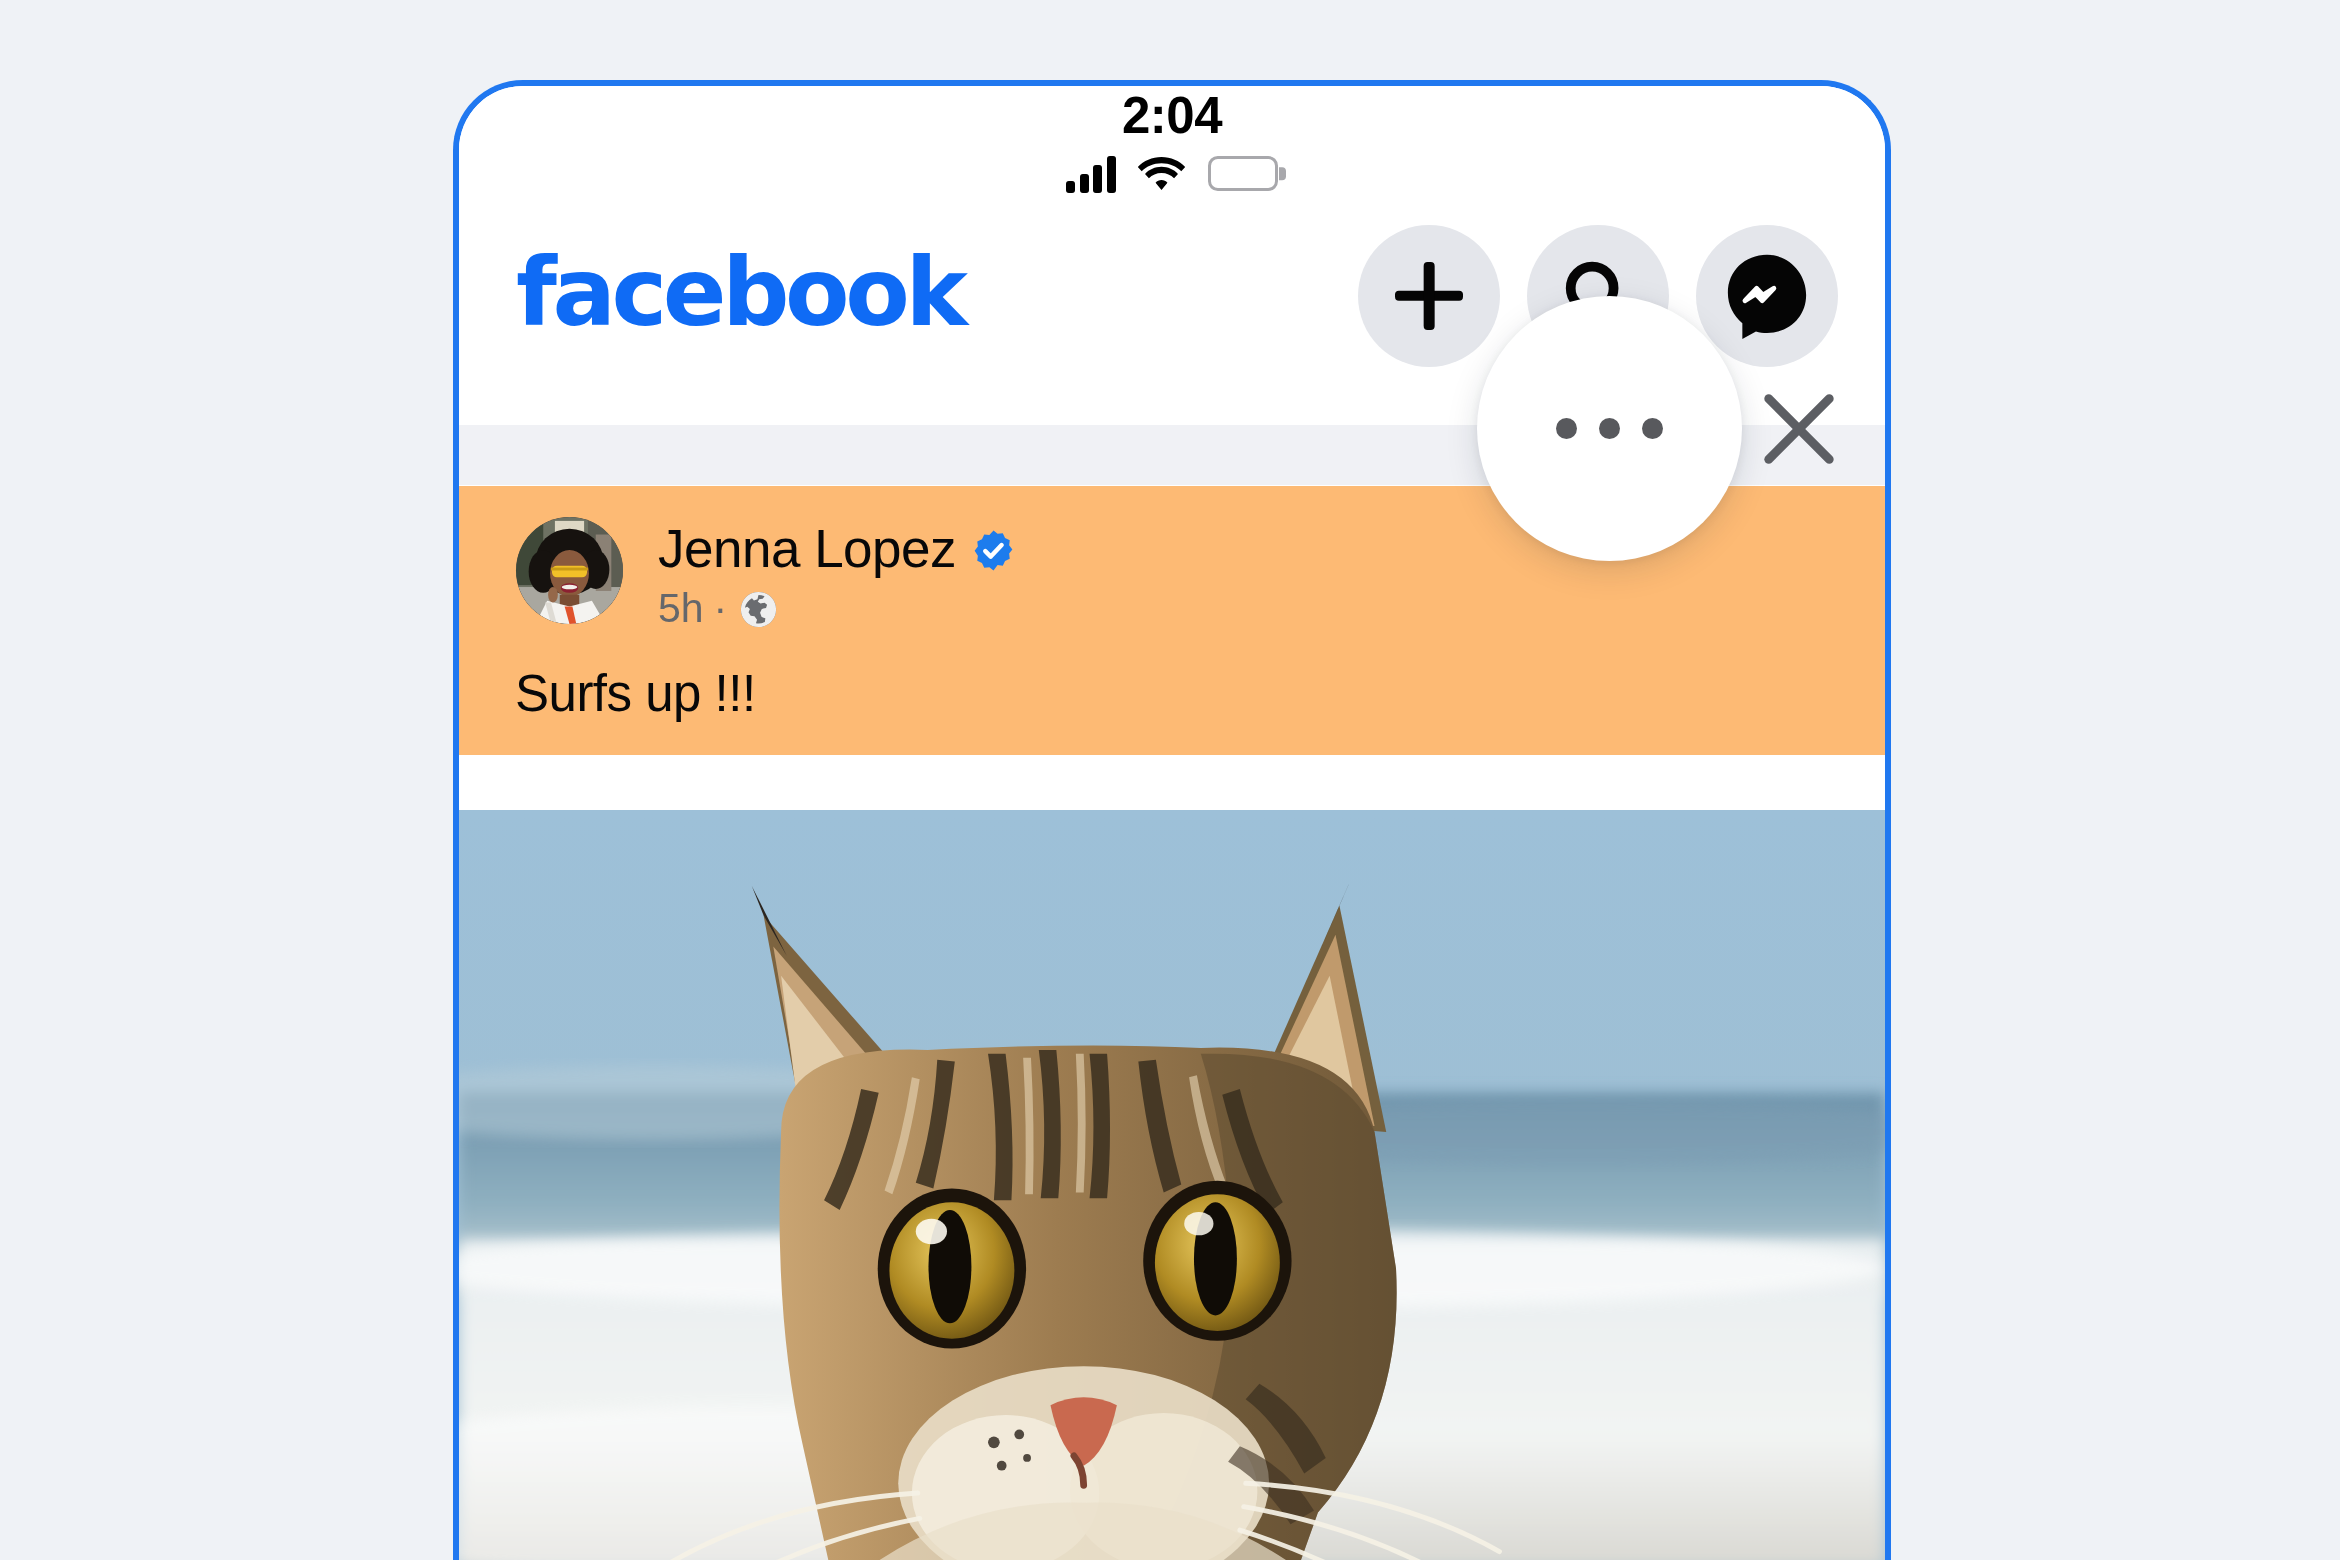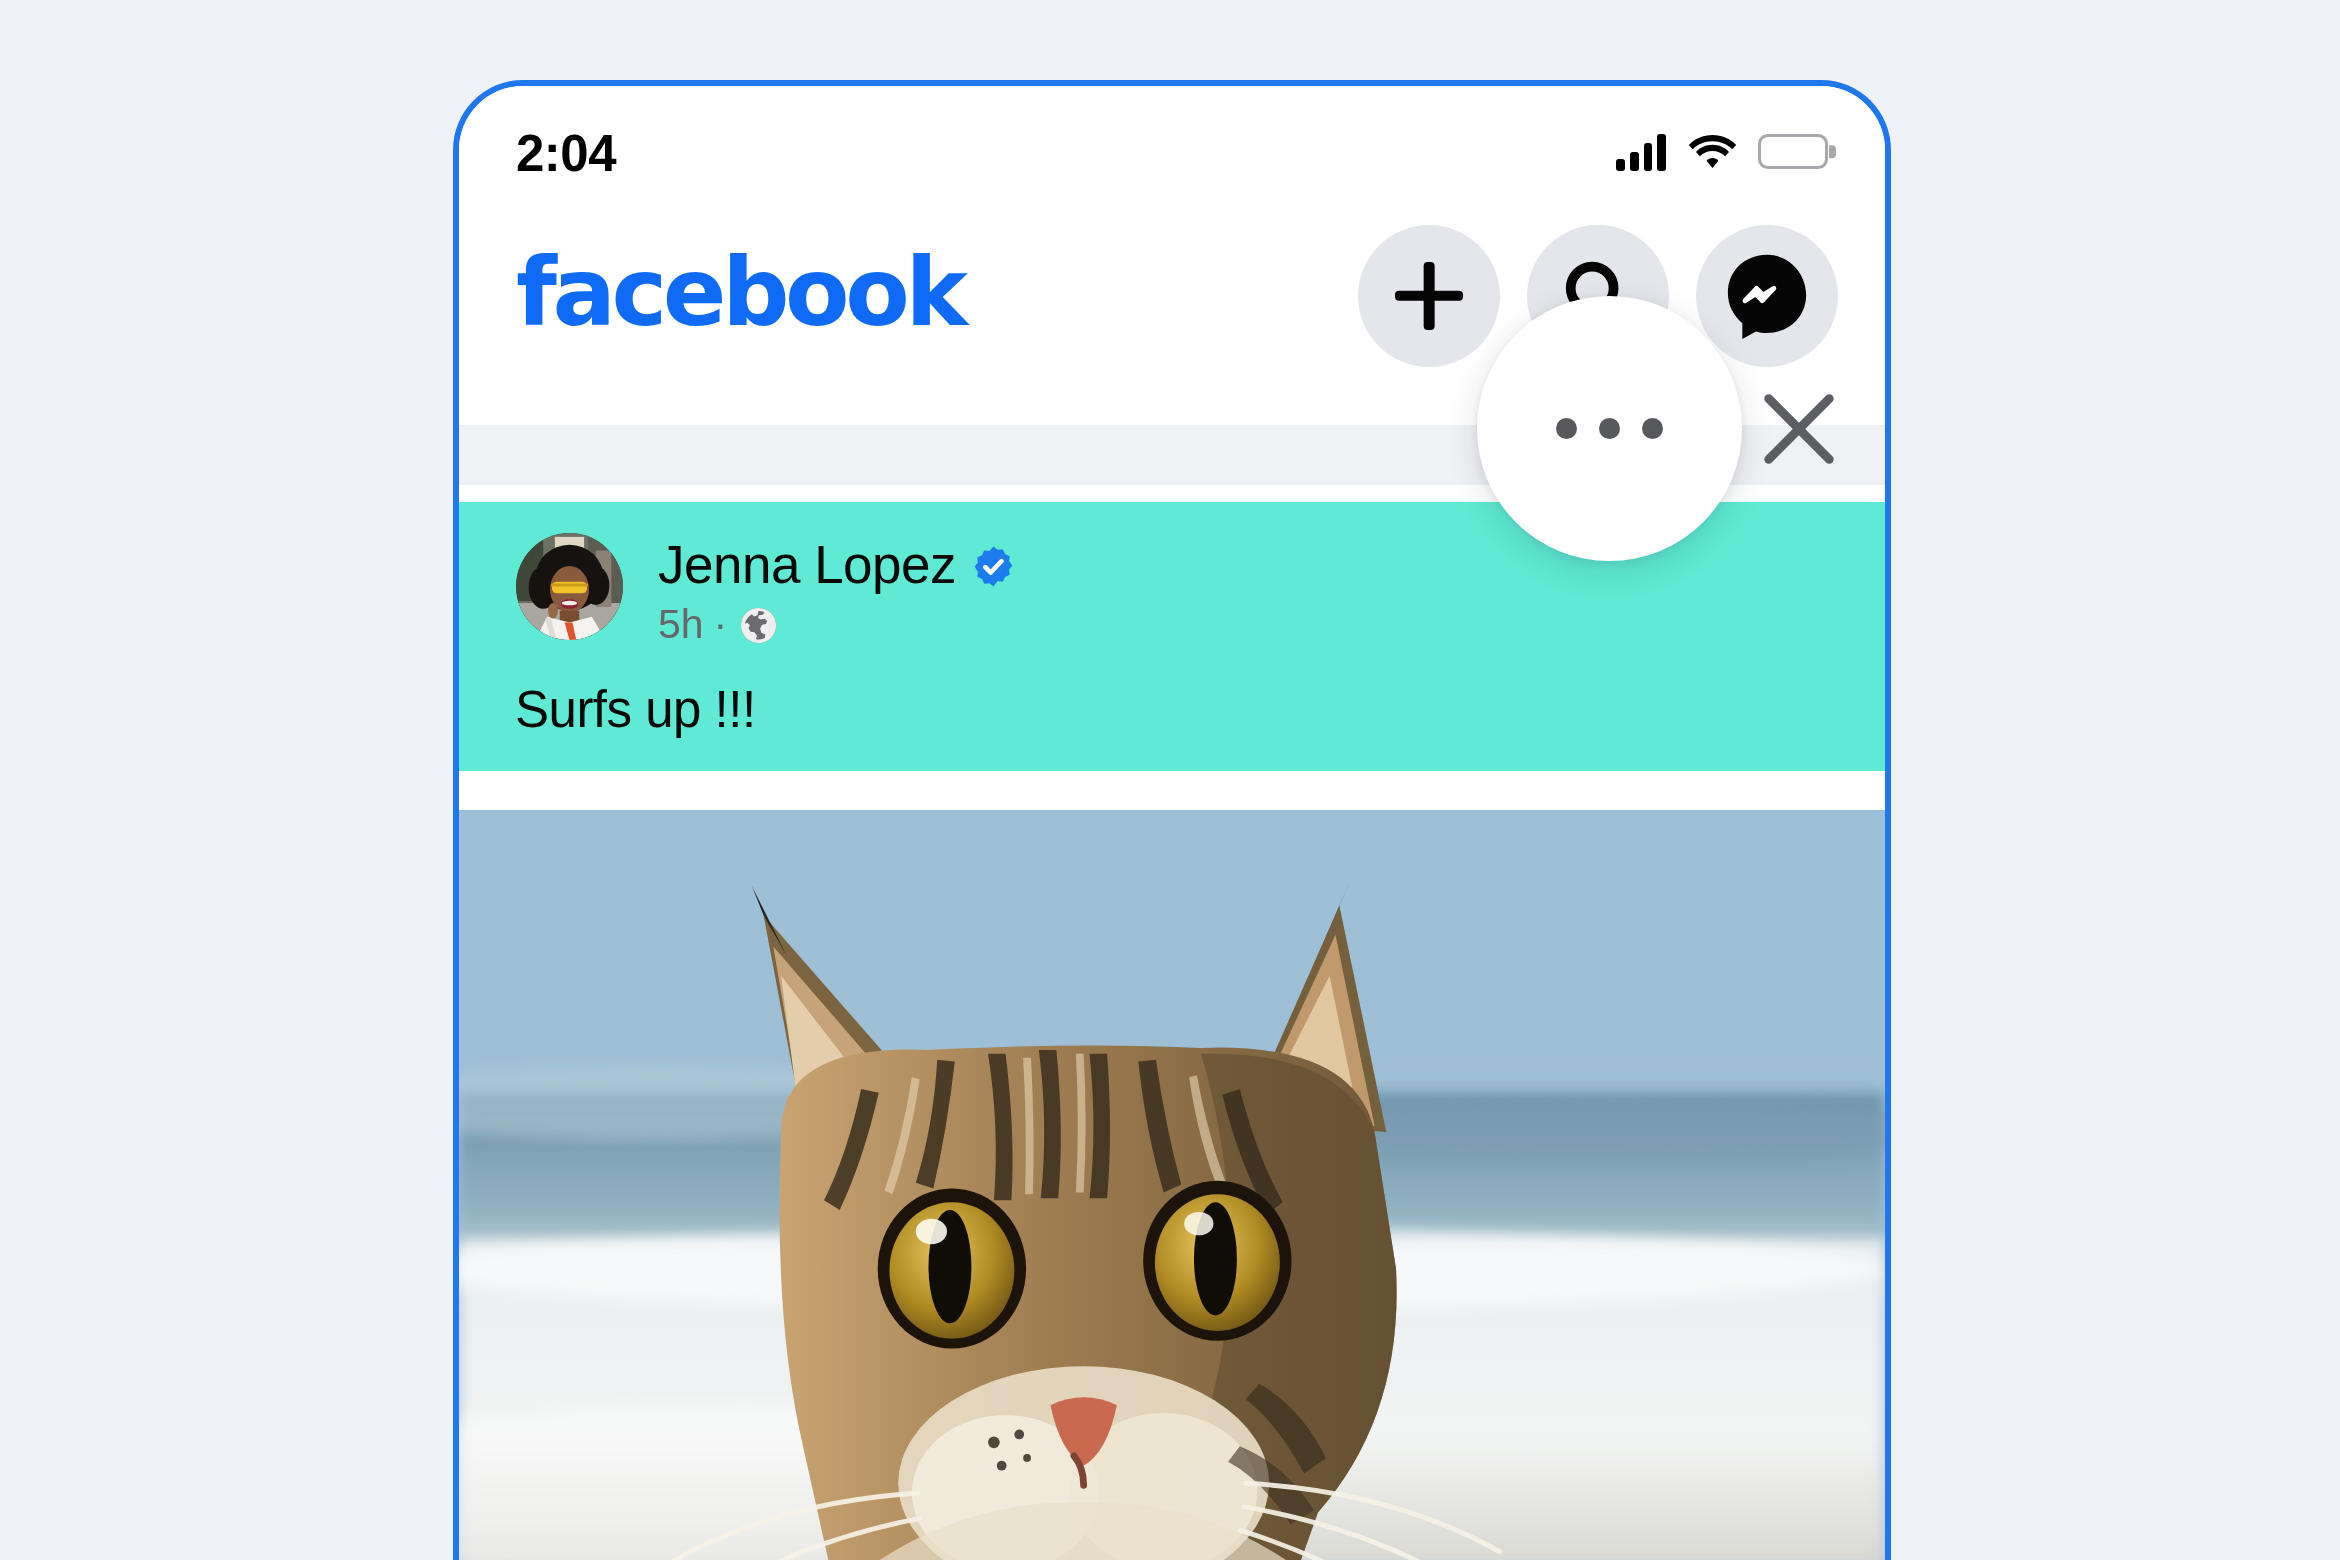--- a/index.html
+++ b/index.html
@@ -33,28 +33,29 @@
   .phone-screen {
     position: absolute;
     inset: 0;
     background: #ffffff;
     overflow: hidden;
   }
 
   
   .status-bar {
     position: absolute;
-    left: 0; top: 12px;
+    left: 0; top: 0;
     width: 100%;
     height: 107px;
     display: flex;
     align-items: center;
     justify-content: space-between;
     padding: 0 57px 0 57px;
     box-sizing: border-box;
+    flex-direction: column;
   }
   .status-time {
     font-size: 51px;
     font-weight: 700;
     color: #000;
     letter-spacing: -0.5px;
     line-height: 1;
     margin-top: 3.9px;
   }
   .status-icons {
@@ -177,23 +178,23 @@
     top: 339px;
     width: 100%;
     height: 60px;
     background: #f0f1f5;
   }
 
   
   .post {
     position: absolute;
     left: 0;
-    top: 416px;
+    top: 400px;
     width: 100%;
-    background: #5eead4;
+    background: #fdba74;
   }
   .post-head {
     display: flex;
     align-items: flex-start;
     padding: 31px 0 0 57px;
     position: relative;
   }
   .avatar {
     width: 107px;
     height: 107px;

